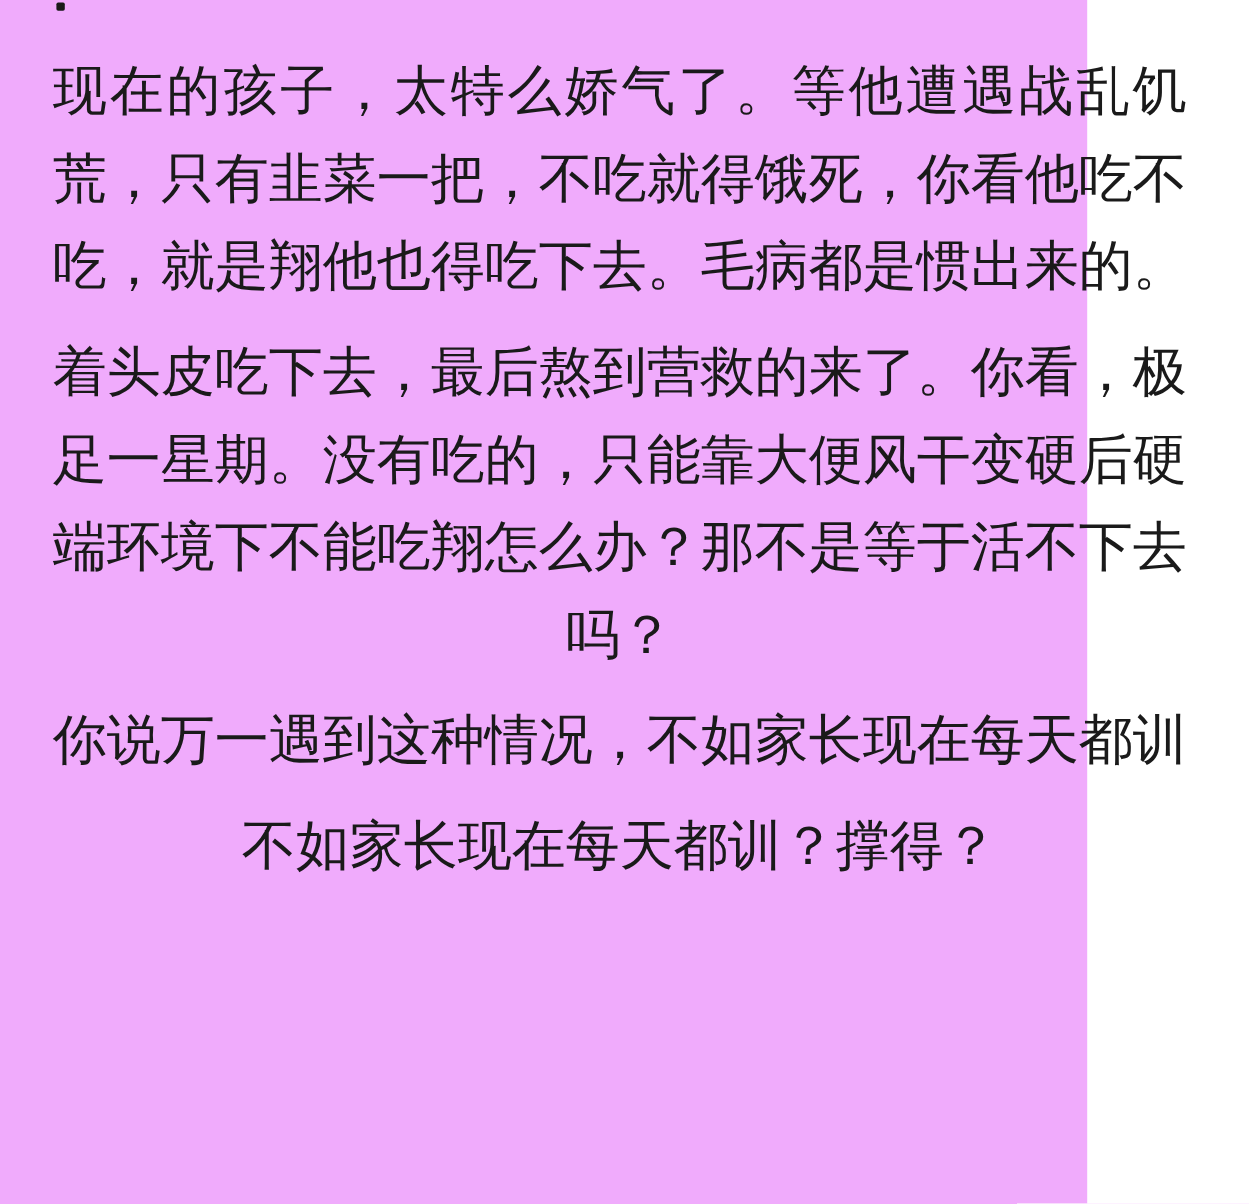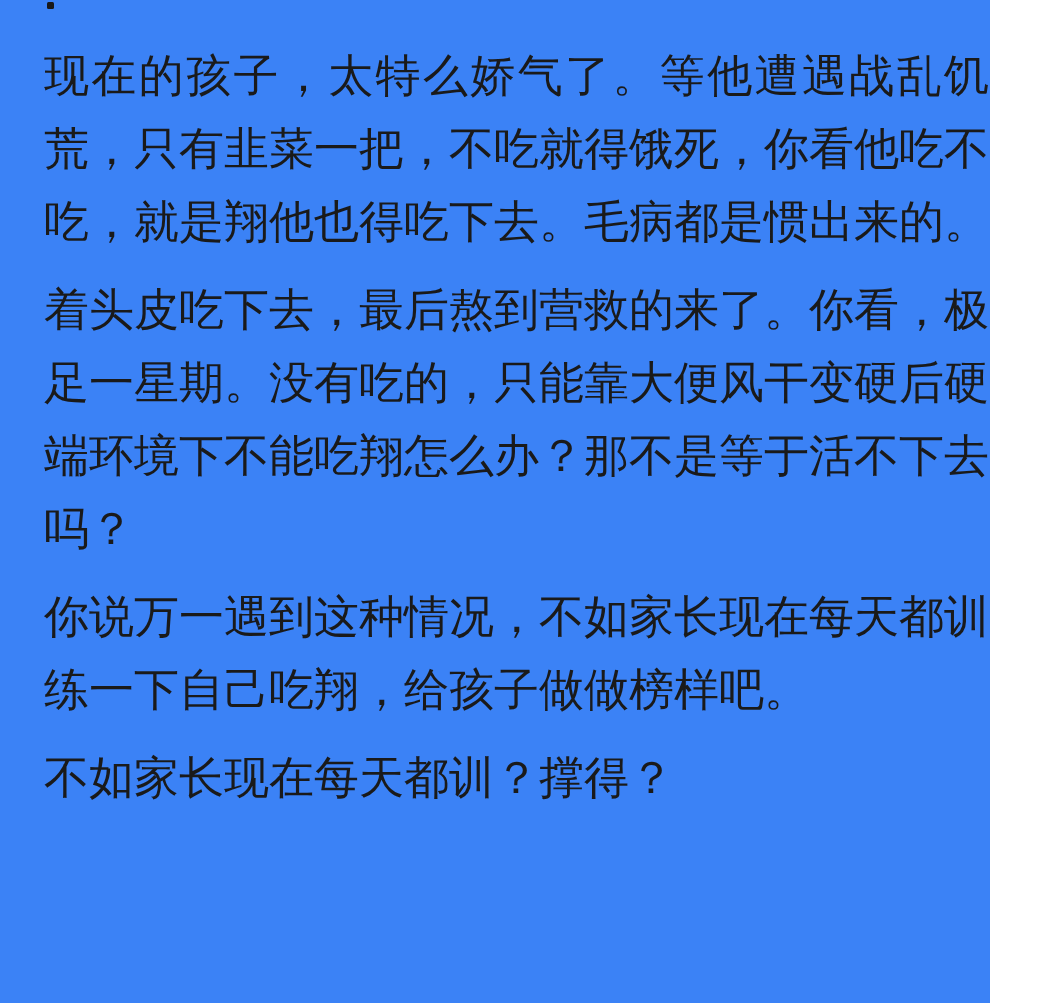--- a/index.html
+++ b/index.html
@@ -5,23 +5,23 @@
   * { margin: 0; padding: 0; box-sizing: border-box; }
   html, body {
     width: 1041px;
     height: 1003px;
     background: #ffffff;
     overflow: hidden;
     font-family: "Liberation Sans", "DejaVu Sans", sans-serif;
   }
   .page {
     position: relative;
-    width: 990px;
+    width: 906px;
     height: 1003px;
-    background: #3b82f6;
+    background: #f0abfc;
   }
   
   .top-dot {
     position: absolute;
     left: 47px;
     top: 2px;
     width: 7px;
     height: 7px;
     border-radius: 1.5px;
     background: #191919;
@@ -36,21 +36,21 @@
     font-weight: 400;
     letter-spacing: 0;
   }
   .para { margin: 0; }
   .para + .para { margin-top: 15px; }
   .line {
     display: block;
     width: 945px;
     line-height: 73px;
     white-space: nowrap;
-    text-align: left;
+    text-align: center;
   }
   
   .line.just {
     white-space: normal;
     text-align: justify;
     text-align-last: justify;
   }
 </style>
 </head>
 <body>
@@ -69,21 +69,20 @@
 
     <div class="para">
       <span class="line">着头皮吃下去，最后熬到营救的来了。你看，极</span>
       <span class="line">足一星期。没有吃的，只能靠大便风干变硬后硬</span>
       <span class="line">端环境下不能吃翔怎么办？那不是等于活不下去</span>
       <span class="line">吗？</span>
     </div>
 
     <div class="para">
       <span class="line">你说万一遇到这种情况，不如家长现在每天都训</span>
-      <span class="line">练一下自己吃翔，给孩子做做榜样吧。</span>
     </div>
 
 
     <div class="para">
       <span class="line">不如家长现在每天都训？撑得？</span>
     </div>
 
   </div>
 </div>
 

